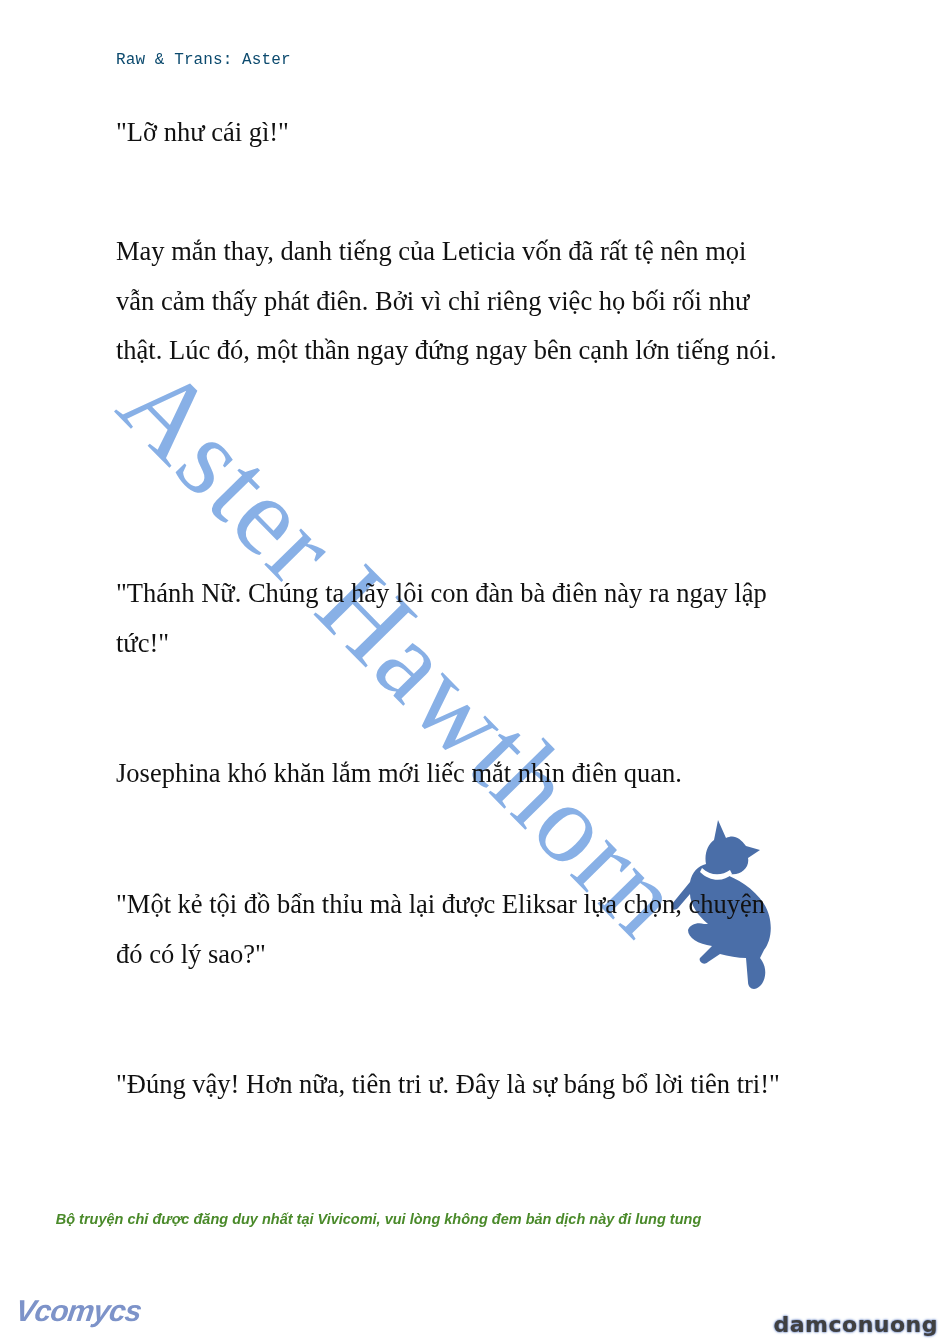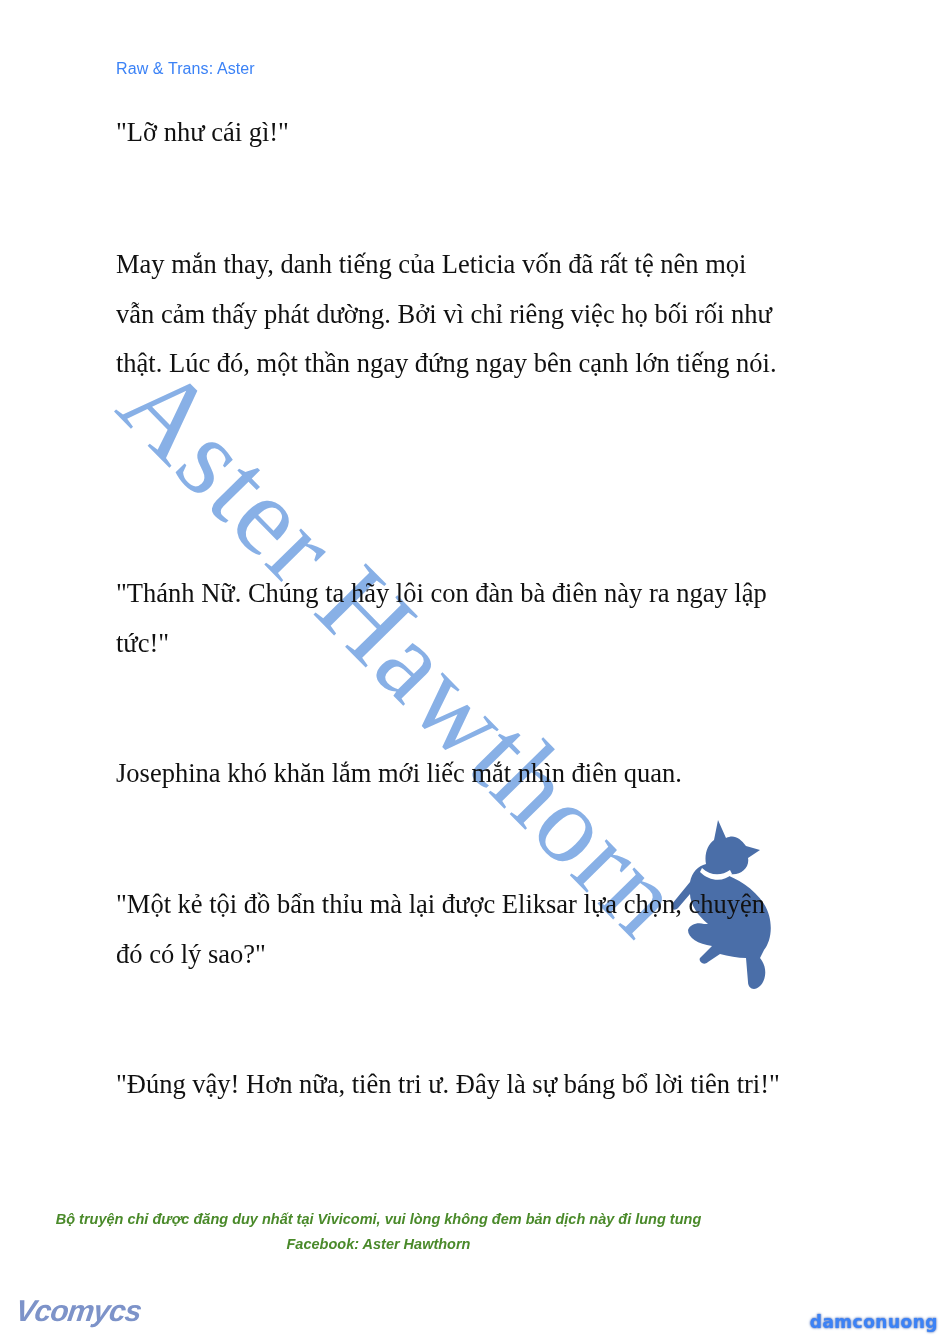--- a/index.html
+++ b/index.html
@@ -11,24 +11,24 @@
       width: 950px;
       height: 1343px;
       position: relative;
       overflow: hidden;
       font-family: "Liberation Serif", "DejaVu Serif", serif;
       color: #111111;
     }
     .header-credit {
       position: absolute;
       left: 116px;
-      top: 60px;
-      font-family: Liberation Sans, sans-serif;
+      top: 51px;
+      font-family: Liberation Mono, monospace;
       font-size: 16px;
-      color: #3b82f6;
+      color: #0c4a6e;
       letter-spacing: 0.1px;
     }
     .para {
       position: absolute;
       left: 116px;
       width: 730px;
       font-size: 26.5px;
       line-height: 49.5px;
       color: #111111;
       white-space: nowrap;
@@ -86,22 +86,22 @@
       color: #7d93c9;
       letter-spacing: -1px;
       transform: skewX(-8deg);
     }
     .logo-damconuong {
       position: absolute;
       right: 12px;
       top: 1312px;
       font-family: "DejaVu Sans", sans-serif;
       font-weight: bold;
-      font-size: 17px;
-      color: #3b82f6;
+      font-size: 22px;
+      color: #404040;
       text-shadow: 0 0 3px #7f97cc, 0 0 2px #7f97cc, 0 0 1px #5a74b5;
       letter-spacing: 0.5px;
       padding-left: 24px;
     }
   </style>
 </head>
 <body>
 
 <div class="header-credit">Raw &amp; Trans: Aster</div>
 
@@ -109,23 +109,23 @@
 
 <svg class="cat" viewBox="0 0 120 190" xmlns="http://www.w3.org/2000/svg">
   <path fill="#4a6ea8" d="M50 12 L58 30 C 66 26, 72 30, 78 38 L 92 42 L 80 50 C 82 60, 72 68, 62 66 L 56 66 C 68 70, 86 80, 96 96 C 106 112, 104 132, 96 142 L 92 150 C 100 160, 98 172, 92 178 C 86 184, 80 180, 80 174 L 78 150 C 70 150, 60 148, 52 146 L 40 154 C 36 158, 30 154, 32 150 L 44 138 C 30 136, 20 130, 20 122 C 22 116, 30 114, 36 116 L 40 116 C 30 108, 22 96, 22 86 L 10 100 C 6 104, 2 100, 4 96 L 22 74 C 24 64, 30 58, 38 56 C 36 46, 40 36, 46 32 Z"></path>
   <path fill="#ffffff" d="M34 60 C 42 68, 54 68, 62 62 L 64 66 C 56 74, 42 74, 32 64 Z"></path>
 </svg>
 
 <div class="para" style="top:108px;">
   <span class="line">"Lỡ như cái gì!"</span>
 </div>
 
-<div class="para" style="top:240px;">
+<div class="para" style="top:227px;">
   <span class="line">May mắn thay, danh tiếng của Leticia vốn đã rất tệ nên mọi</span>
-  <span class="line">vẫn cảm thấy phát dường. Bởi vì chỉ riêng việc họ bối rối như</span>
+  <span class="line">vẫn cảm thấy phát điên. Bởi vì chỉ riêng việc họ bối rối như</span>
   <span class="line">thật. Lúc đó, một thần ngay đứng ngay bên cạnh lớn tiếng nói.</span>
 </div>
 
 <div class="para" style="top:569px;">
   <span class="line">"Thánh Nữ. Chúng ta hãy lôi con đàn bà điên này ra ngay lập</span>
   <span class="line">tức!"</span>
 </div>
 
 <div class="para" style="top:749px;">
   <span class="line">Josephina khó khăn lắm mới liếc mắt nhìn điên quan.</span>
@@ -135,17 +135,16 @@
   <span class="line">"Một kẻ tội đồ bẩn thỉu mà lại được Eliksar lựa chọn, chuyện</span>
   <span class="line">đó có lý sao?"</span>
 </div>
 
 <div class="para" style="top:1060px;">
   <span class="line">"Đúng vậy! Hơn nữa, tiên tri ư. Đây là sự báng bổ lời tiên tri!"</span>
 </div>
 
 <div class="footer-notice">
   <span class="line">Bộ truyện chỉ được đăng duy nhất tại Vivicomi, vui lòng không đem bản dịch này đi lung tung</span>
-  <span class="line">Facebook: Aster Hawthorn</span>
 </div>
 
 <div class="logo-vcomycs">Vcomycs</div>
 <div class="logo-damconuong">damconuong</div>
 
 </body></html>

